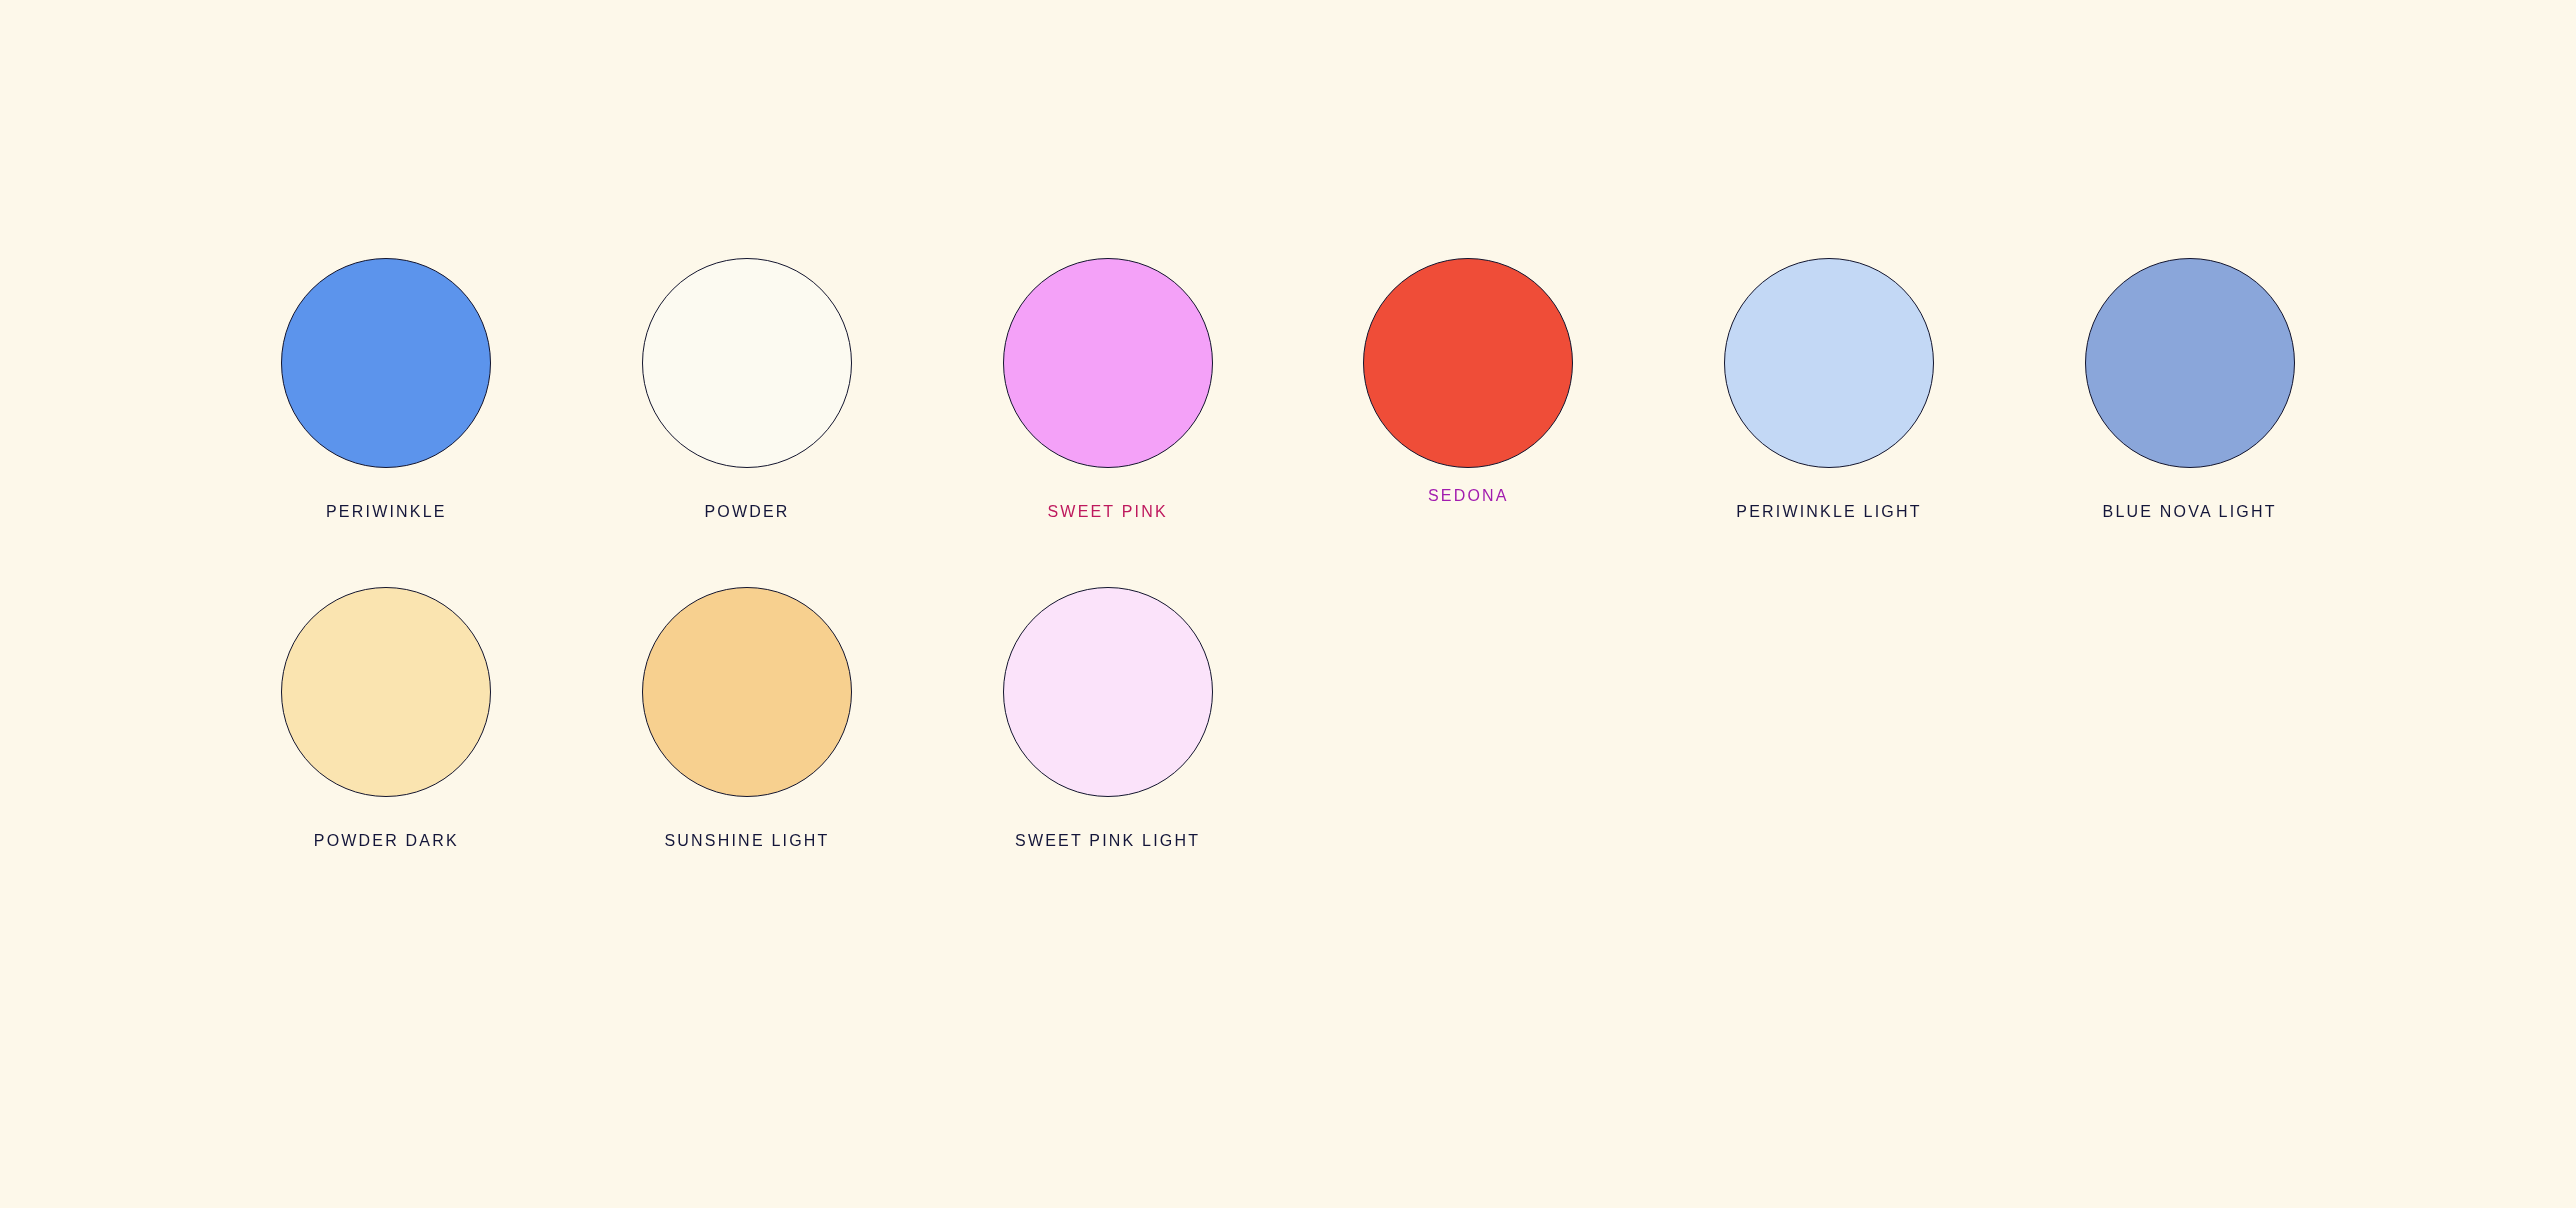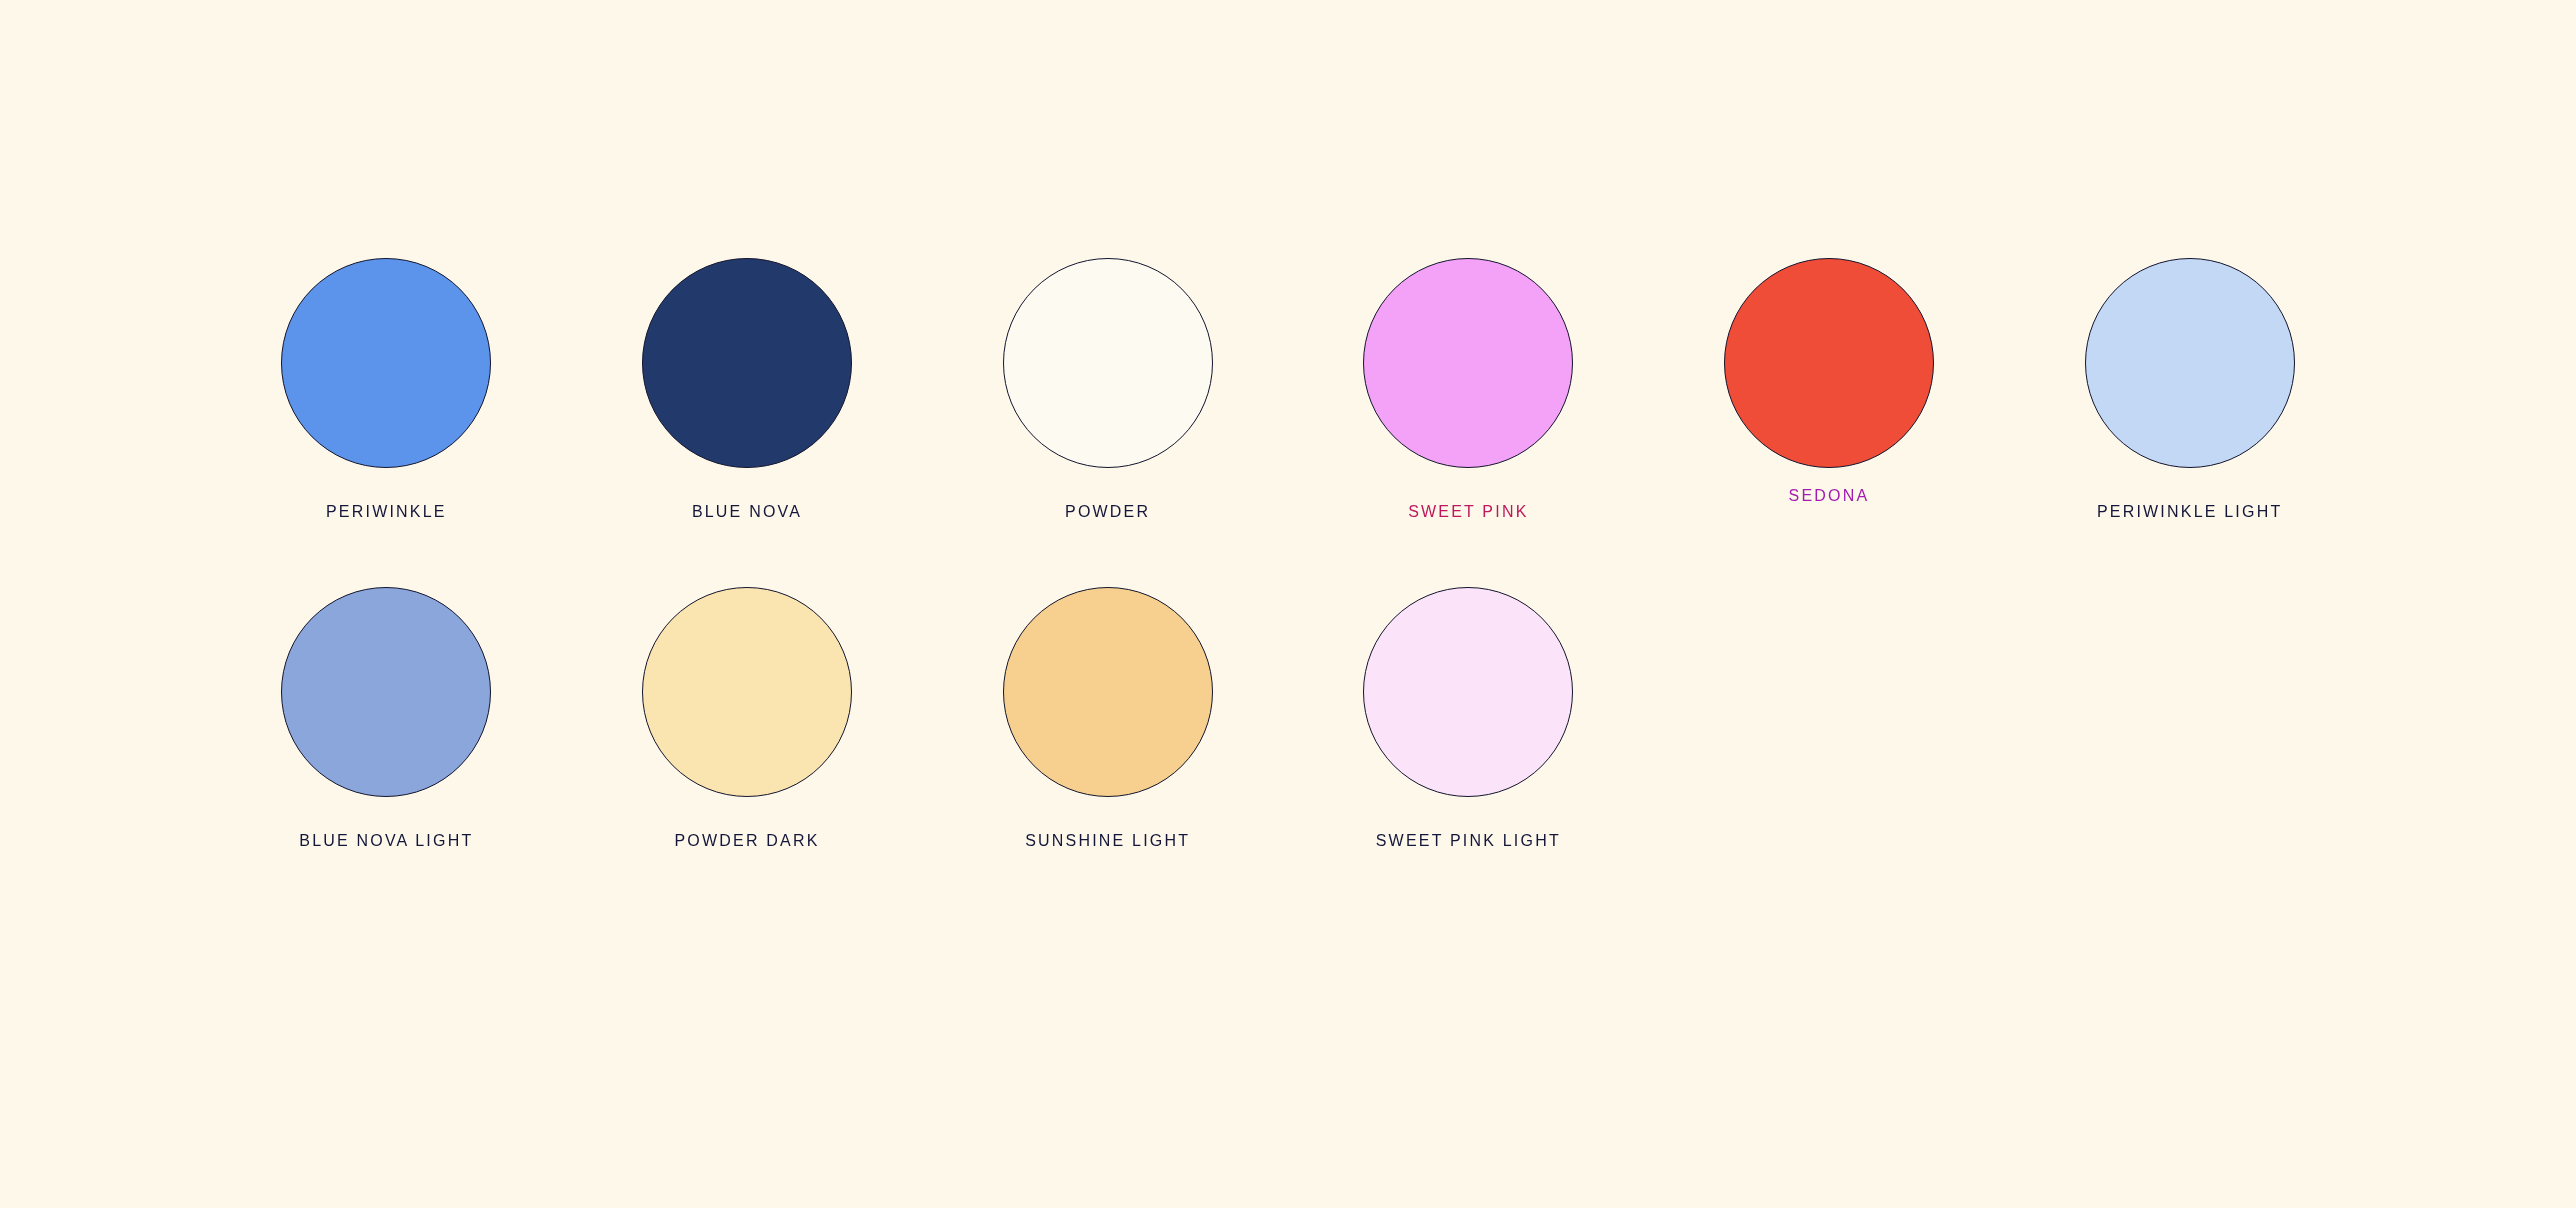--- a/index.html
+++ b/index.html
@@ -64,24 +64,20 @@
 
 <div class="palette-board" style="background-color: rgb(253, 248, 234);">
 
   <div class="swatch-grid">
 
     <div class="swatch-cell">
       <div class="swatch-disc" style="background-color: rgb(92, 148, 236); border-color: rgb(19, 21, 46);"></div>
       <div class="swatch-label" style="color: rgb(20, 22, 58);">PERIWINKLE</div>
     </div>
 
-    <div class="swatch-cell">
-      <div class="swatch-disc" style="background-color: rgb(34, 57, 107); border-color: rgb(19, 21, 46);"></div>
-      <div class="swatch-label" style="color: rgb(20, 22, 58);">BLUE NOVA</div>
-    </div>
 
     <div class="swatch-cell">
       <div class="swatch-disc" style="background-color: rgb(252, 250, 241); border-color: rgb(19, 21, 46);"></div>
       <div class="swatch-label" style="color: rgb(20, 22, 58);">POWDER</div>
     </div>
 
 
     <div class="swatch-cell">
       <div class="swatch-disc" style="background-color: rgb(244, 161, 248); border-color: rgb(19, 21, 46);"></div>
       <div class="swatch-label" style="color: #be185d;">SWEET PINK</div>

